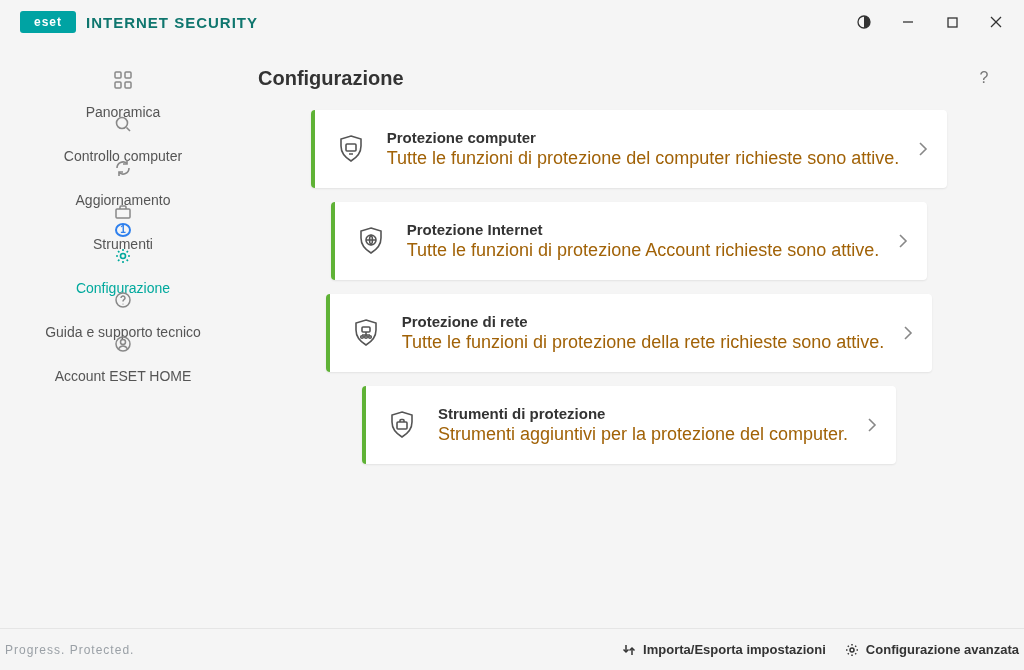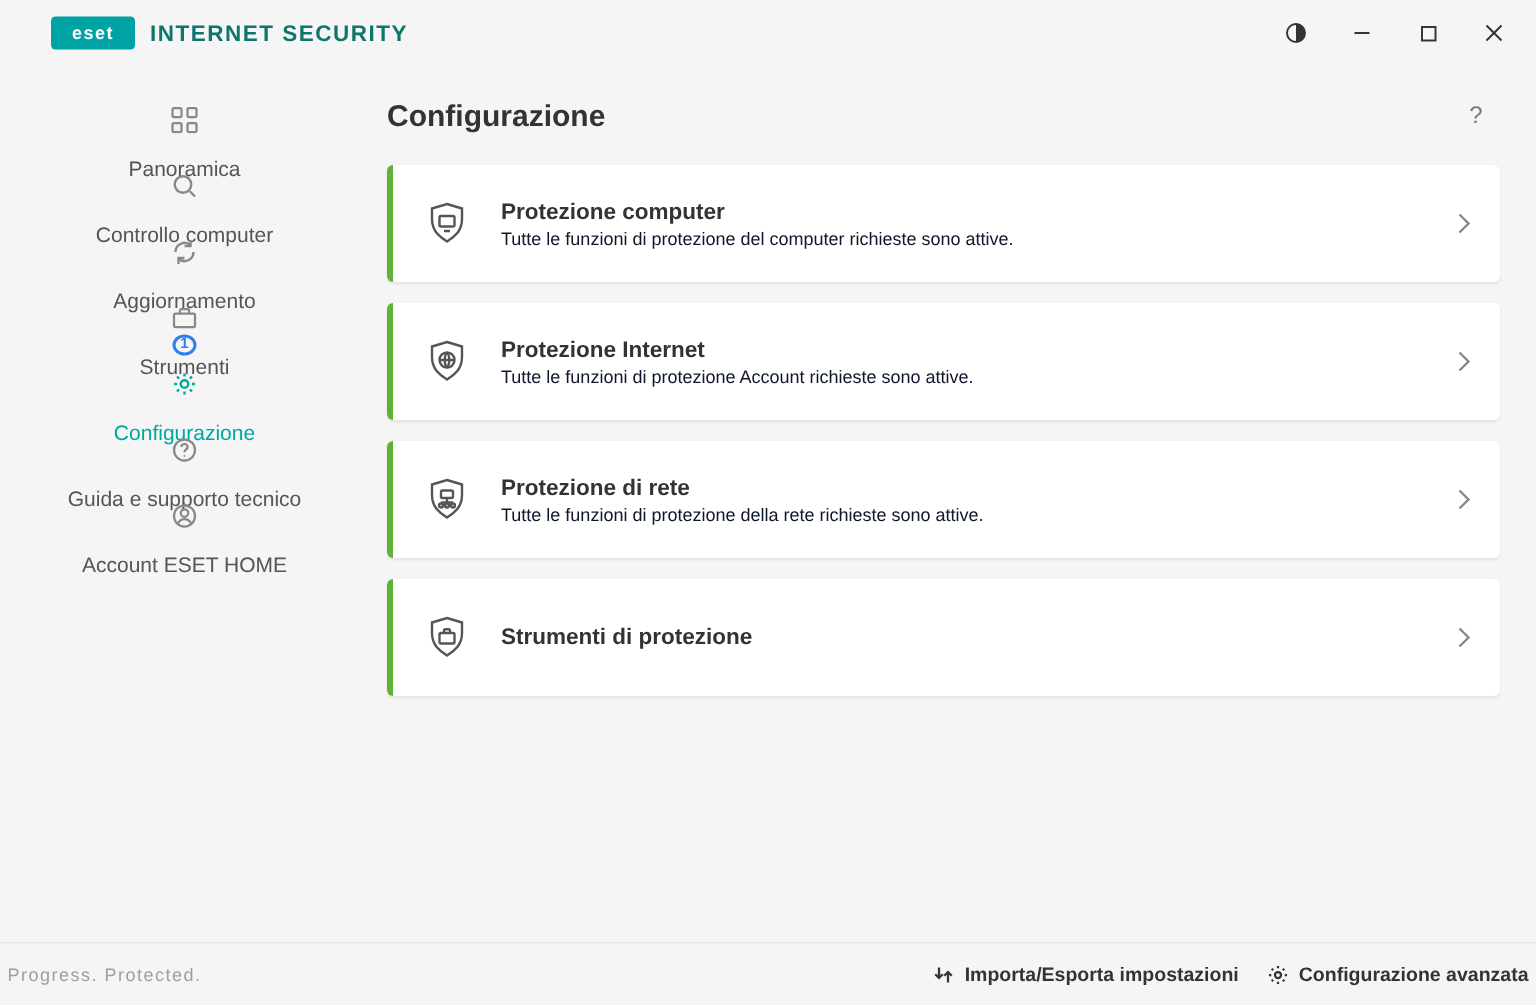--- a/index.html
+++ b/index.html
@@ -1,21 +1,21 @@
 <!DOCTYPE html>
 <html><head>
 <meta charset="utf-8">
 <style>
   * { box-sizing: border-box; margin: 0; padding: 0; }
   html, body { width: 1024px; height: 670px; overflow: hidden; font-family: "Segoe UI", Arial, sans-serif; background: #f5f5f5; }
   body { display: flex; flex-direction: column; }
 
   
   .titlebar { height: 44px; display: flex; align-items: center; padding: 0 6px 0 20px; }
-  .brand { display: flex; align-items: center; gap: 10px; margin-left: 14px; }
+  .brand { display: flex; align-items: center; gap: 10px; }
   .brand-logo { width: 56px; height: 22px; background: #00a3a3; border-radius: 3px; color: #fff; font-weight: 700; font-size: 12px; letter-spacing: 1px; display:flex; align-items:center; justify-content:center; }
   .brand-text { color: #0f766e; font-size: 15px; letter-spacing: 1px; font-weight: 700; }
   .titlebar-spacer { flex: 1; }
   .winbtns { display: flex; align-items: center; gap: 0; }
   .winbtn { width: 44px; height: 38px; display:flex; align-items:center; justify-content:center; color:#333; }
 
   
   .content { flex:1; display:flex; min-height:0; }
 
   
@@ -25,27 +25,27 @@
   .nav-item .icon { width:20px; height:20px; display:flex; align-items:center; justify-content:center; color:inherit; flex:0 0 20px; }
   .nav-item .label { flex:1; line-height:1.2; }
   .nav-badge { width:16px; height:16px; border-radius:50%; border:2px solid #2f80ed; color:#2f80ed; font-size:10px; font-weight:700; display:flex; align-items:center; justify-content:center; line-height:1; }
 
   
   .page { flex:1; padding: 22px 24px 0 18px; display:flex; flex-direction:column; min-width:0; }
   .page-header { display:flex; align-items:center; margin-bottom: 20px; padding-right:4px; }
   .page-title { font-size:20px; font-weight:600; color:#333; }
   .help-btn { margin-left:auto; width:24px; height:24px; display:flex; align-items:center; justify-content:center; color:#777; font-size:16px; cursor:pointer; }
 
-  .cards { display:flex; flex-direction:column; gap:14px; }
+  .cards { display:flex; flex-direction:column; gap:14px;align-items:center; }
   .card { background:#fff; border-radius:4px; box-shadow:0 1px 2px rgba(0,0,0,0.08); display:flex; align-items:center; height:78px; overflow:hidden; cursor:pointer; }
   .card .stripe { width:4px; height:100%; background:#5fb236; }
   .card .card-icon { width:72px; display:flex; align-items:center; justify-content:center; color:#555; }
   .card .card-body { flex:1; min-width:0; }
   .card .card-title { font-size:15px; font-weight:600; color:#333; margin-bottom:2px; }
-  .card .card-desc { font-size:12px; color:#0f172a; }
+  .card .card-desc { font-size:18px; color:#a16207; }
   .card .chev { width:48px; display:flex; align-items:center; justify-content:center; color:#888; }
 
   
   .footer { height:42px; border-top:1px solid #e5e5e5; display:flex; align-items:center; padding:0 5px; font-size:13px; color:#555; }
   .footer .tagline { color:#9aa0a6; letter-spacing:1px; font-size:12px; }
   .footer-spacer { flex:1; }
   .footer-link { display:flex; align-items:center; gap:6px; margin-left:18px; cursor:pointer; color:#333; font-weight:600; font-size:13px; }
   .footer-link .ficon { width:16px; height:16px; display:flex; align-items:center; justify-content:center; }
 
   svg { display:block; }
@@ -236,20 +236,21 @@
         <div class="stripe"></div>
         <div class="card-icon">
           <svg width="32" height="32" viewBox="0 0 32 32" fill="none" stroke="#555" stroke-width="1.6">
               <path d="M16 3l10 3v7c0 8-5 12-10 15C11 25 6 21 6 13V6l10-3z"></path>
               <rect x="11" y="13" width="10" height="7" rx="1"></rect>
               <path d="M14 13v-1.5a1 1 0 0 1 1-1h2a1 1 0 0 1 1 1V13"></path>
             </svg>
         </div>
         <div class="card-body">
           <div class="card-title">Strumenti di protezione</div>
+          <div class="card-desc">Strumenti aggiuntivi per la protezione del computer.</div>
         </div>
         <div class="chev">
           <svg width="10" height="16" viewBox="0 0 10 16" fill="none" stroke="#888" stroke-width="1.6">
               <polyline points="2,2 8,8 2,14"></polyline>
             </svg>
         </div>
       </div>
     </div>
   </div>
 </div>

